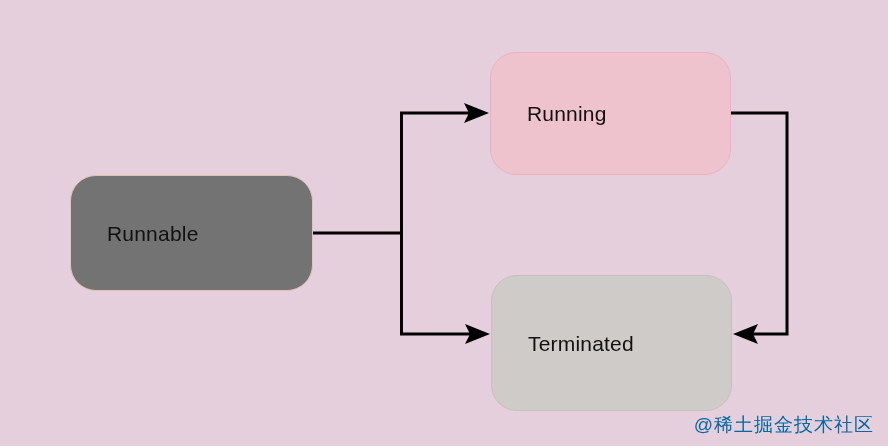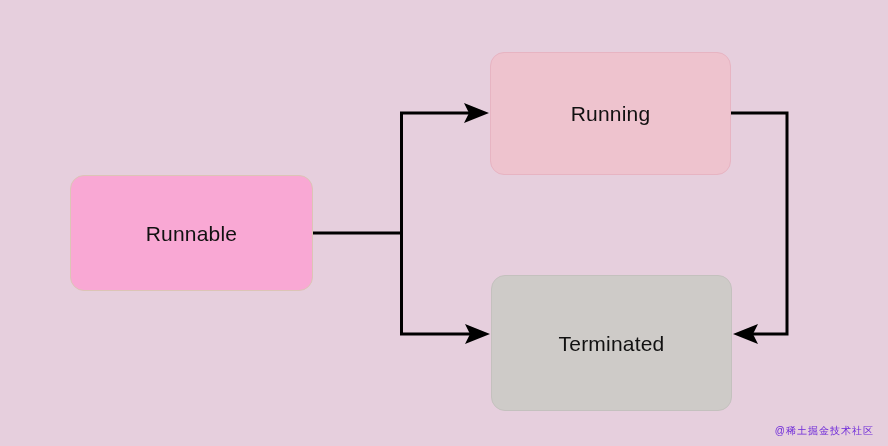--- a/index.html
+++ b/index.html
@@ -12,37 +12,37 @@
     width: 888px;
     height: 446px;
     background: #e6cfdd;
     overflow: hidden;
     font-family: "Liberation Sans", "DejaVu Sans", sans-serif;
   }
   .node {
     position: absolute;
     display: flex;
     align-items: center;
-    justify-content: center;
-    border-radius: 14px;
+    border-radius: 26px;
     box-sizing: border-box;
+    padding-left: 36px;
   }
   .node-label {
     font-size: 21px;
     line-height: 1;
     color: #111111;
     letter-spacing: 0.2px;
     white-space: nowrap;
   }
   #node-runnable {
     left: 70px;
     top: 175px;
     width: 243px;
     height: 116px;
-    background: #f9a8d4;
+    background: #737373;
     border: 1px solid #dcc5b6;
   }
   #node-running {
     left: 490px;
     top: 52px;
     width: 241px;
     height: 123px;
     background: #eec3ce;
     border: 1px solid #e7b4c2;
   }
@@ -69,22 +69,22 @@
     stroke-linejoin: miter;
   }
   .arrow-head {
     fill: #000000;
     stroke: none;
   }
   #watermark {
     position: absolute;
     right: 14px;
     bottom: 8px;
-    font-size: 10px;
-    color: #6d28d9;
+    font-size: 19px;
+    color: #0369a1;
     letter-spacing: 1px;
     white-space: nowrap;
     user-select: none;
     text-align: right;
   }
 </style>
 </head>
 <body>
 
 <div id="canvas">

